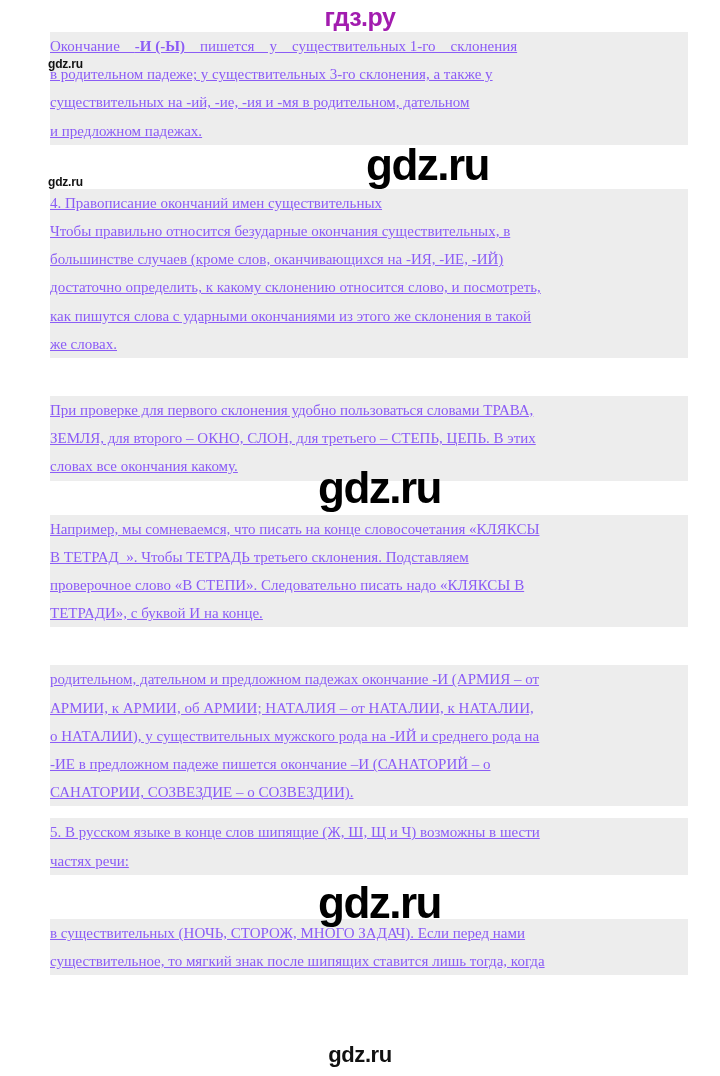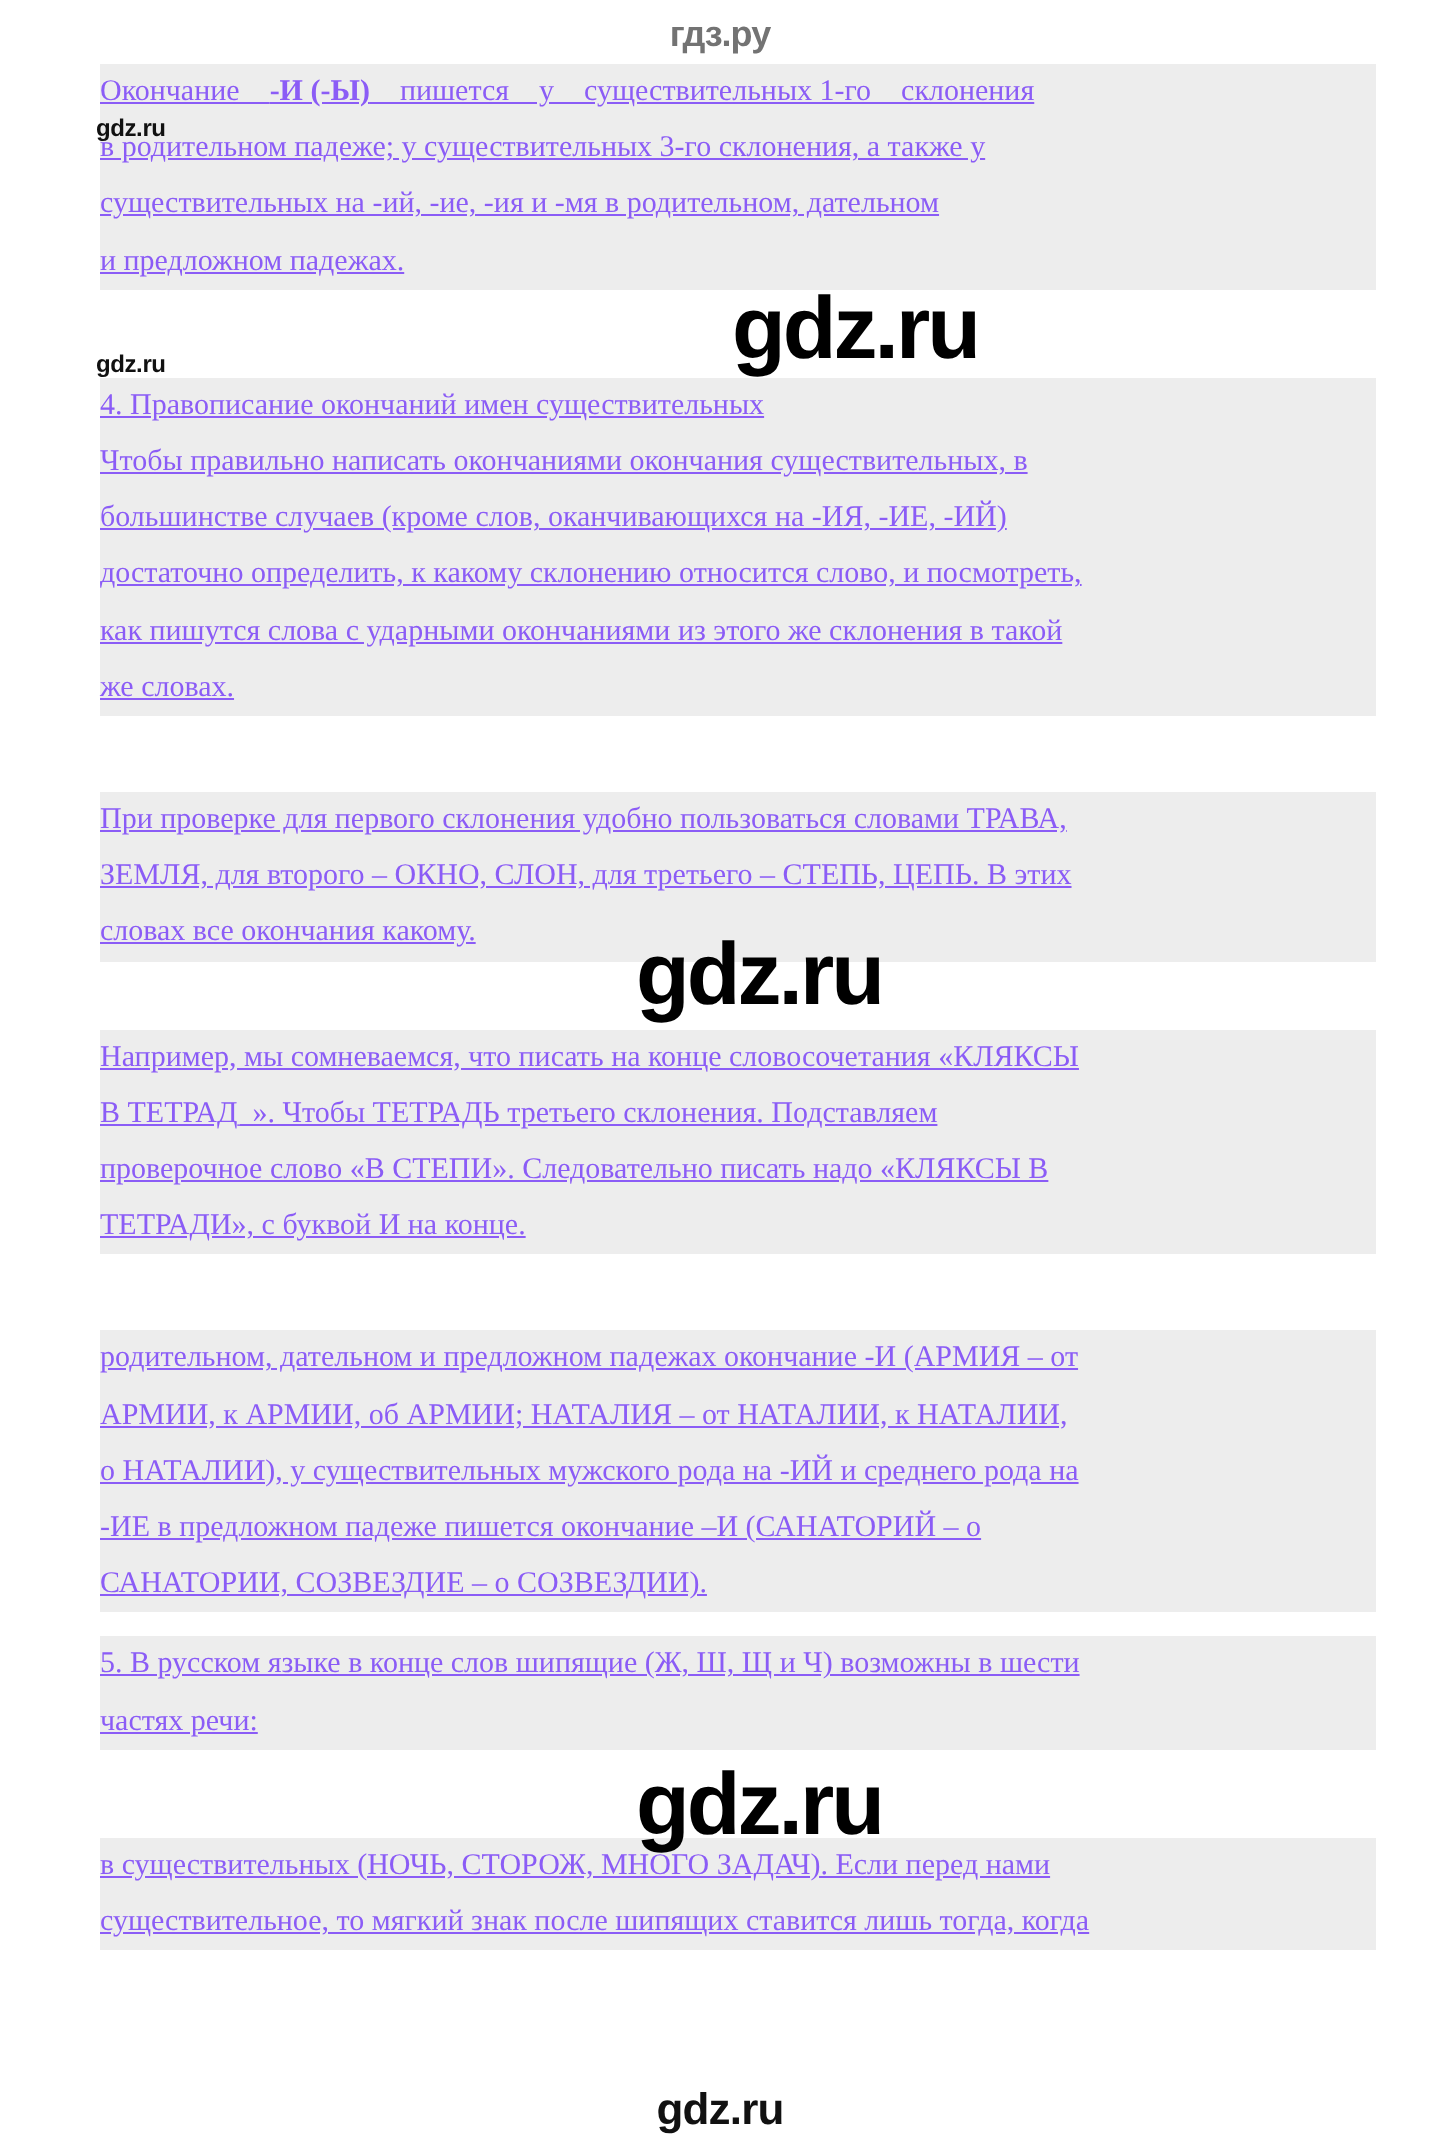--- a/index.html
+++ b/index.html
@@ -22,23 +22,23 @@
 
   
   .brand-top {
     position: absolute;
     top: 2px;
     left: 0;
     width: 720px;
     text-align: center;
     font-family: "Liberation Sans", sans-serif;
     font-weight: bold;
-    font-size: 18px;
+    font-size: 25px;
     letter-spacing: -0.5px;
-    color: #737373;
+    color: #a21caf;
     line-height: 30px;
   }
   .brand-bottom {
     position: absolute;
     bottom: 8px;
     left: 0;
     width: 720px;
     text-align: center;
     font-family: "Liberation Sans", sans-serif;
     font-weight: bold;
@@ -112,21 +112,21 @@
       <span class="ln">и предложном падежах.</span>
     </div>
 
     <div class="spacer-44"></div>
 
     <div class="para">
       <span class="ln">4.     Правописание         окончаний        имен        существительных</span>
     </div>
 
     <div class="para">
-      <span class="ln">Чтобы  правильно  написать  окончаниями  окончания  существительных,  в</span>
+      <span class="ln">Чтобы  правильно  относится  безударные  окончания  существительных,  в</span>
       <span class="ln">большинстве  случаев  (кроме  слов,  оканчивающихся  на  -ИЯ,  -ИЕ,  -ИЙ)</span>
       <span class="ln">достаточно определить, к какому склонению относится слово, и посмотреть,</span>
       <span class="ln">как пишутся слова с ударными окончаниями из этого же склонения в такой</span>
       <span class="ln">же словах.</span>
     </div>
 
     <div class="spacer-38"></div>
 
     <div class="para">
       <span class="ln">При проверке для первого склонения удобно пользоваться словами ТРАВА,</span>

